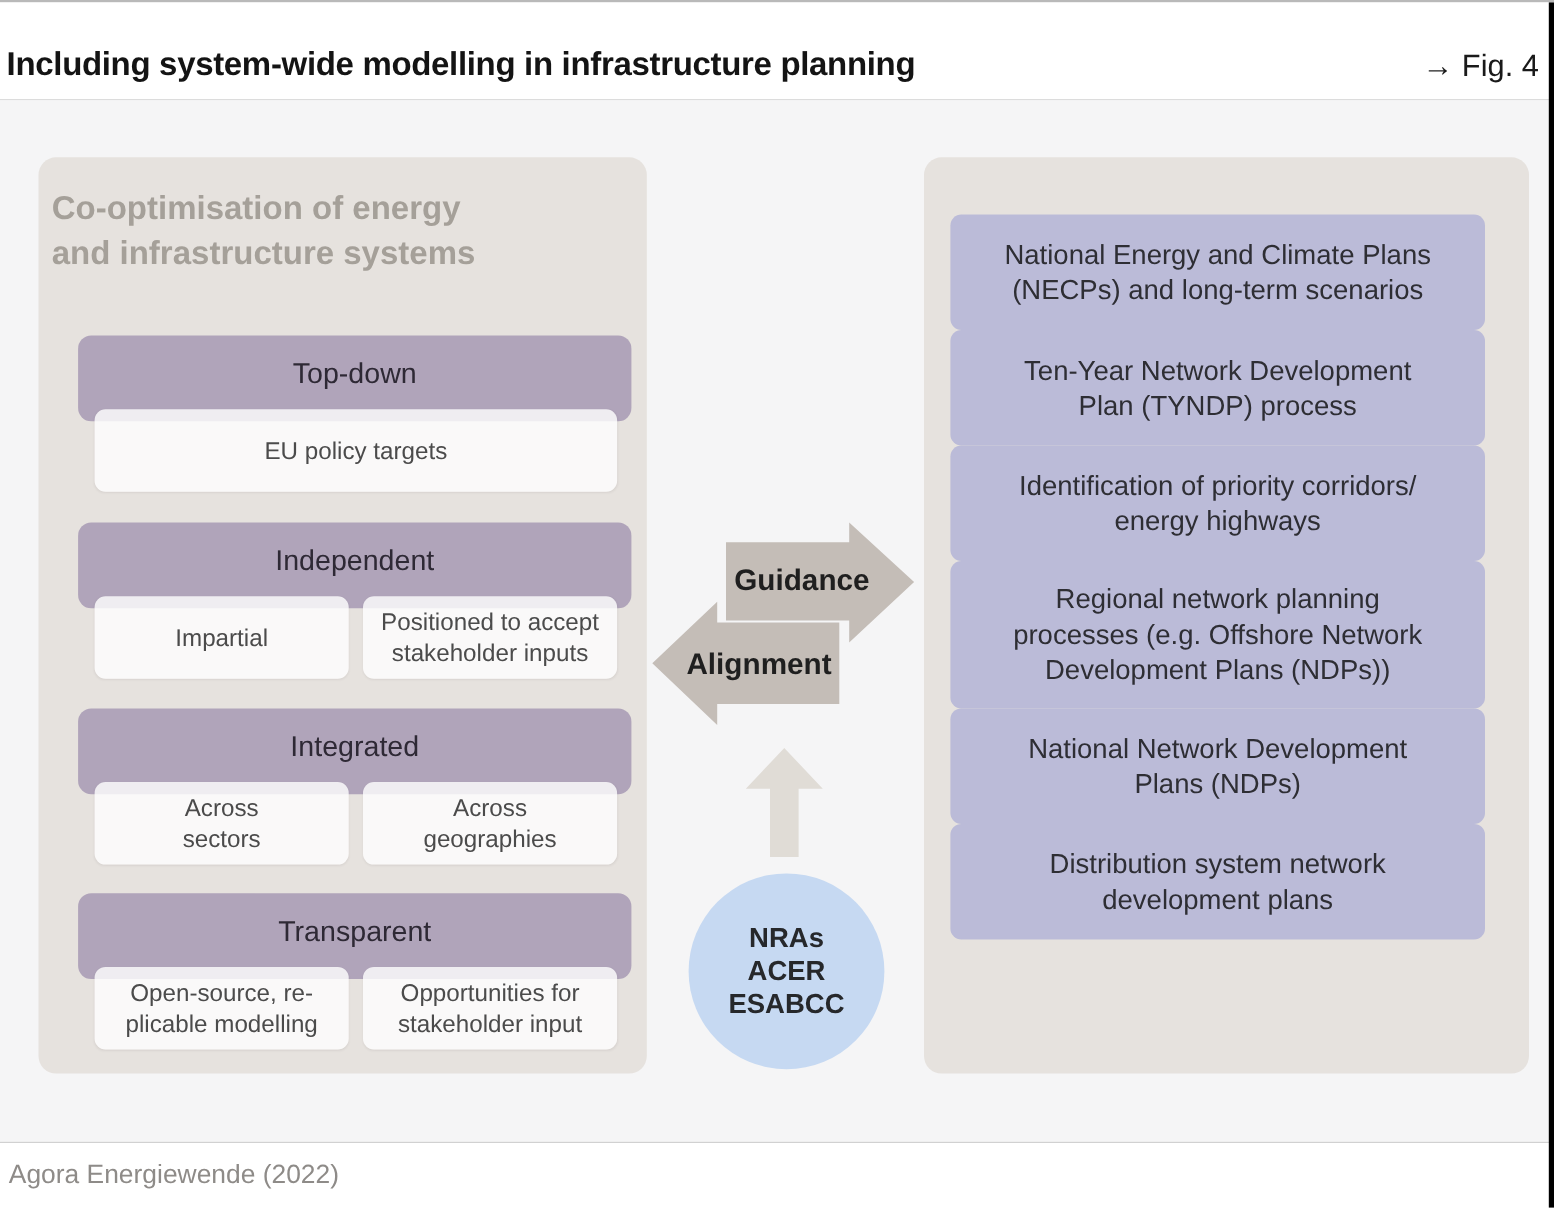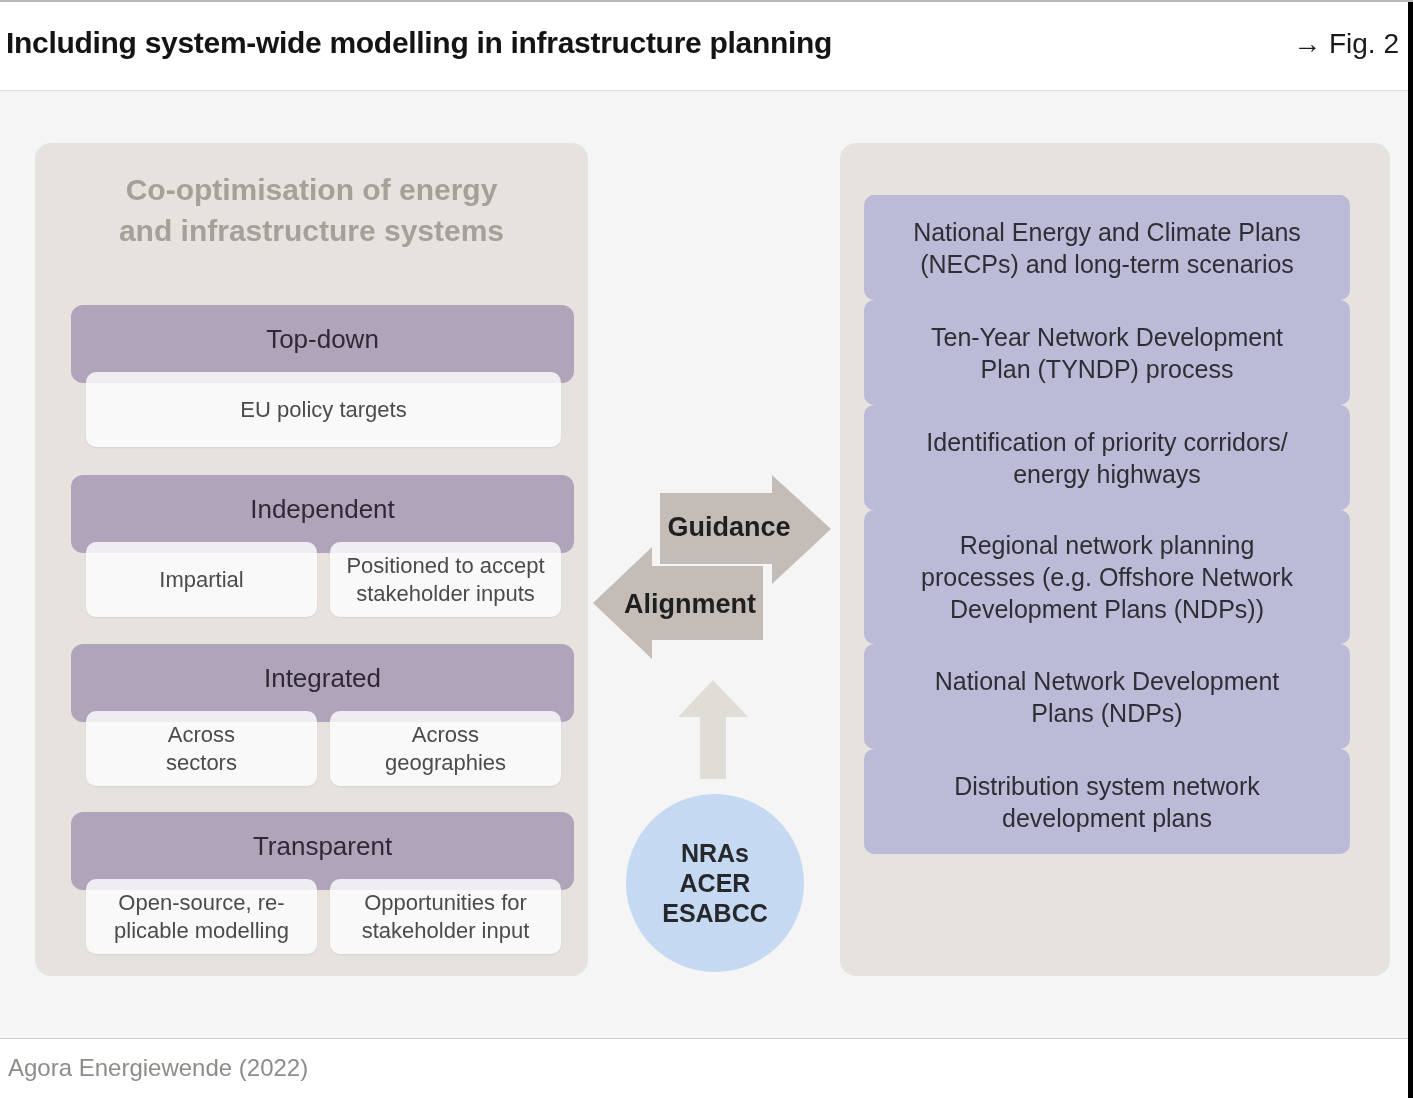--- a/index.html
+++ b/index.html
@@ -1,35 +1,35 @@
 <!DOCTYPE html>
 <html><head>
 <meta charset="utf-8">
 <style>
   * { margin:0; padding:0; box-sizing:border-box; }
   body { background:#ffffff; font-family:"Liberation Sans", sans-serif; }
   .page { position:relative; width:1413px; height:1098px; background:#ffffff;
           border-top:2px solid #b9b9b9; overflow:hidden; }
 
   
-  .header { position:absolute; top:0; left:0; right:0; height:88px; background:#fff; }
+  .header { position:absolute; top:16px; left:0; right:0; height:88px; background:#fff; }
   .title { position:absolute; left:6px; top:24px; font-size:30px; font-weight:600;
            color:#141414; letter-spacing:-0.3px; }
   .fig-label { position:absolute; right:14px; top:26px; font-size:28px; font-weight:400; color:#1a1a1a; }
 
   
   .content { position:absolute; top:88px; left:0; right:0; height:948px;
              background:#f5f5f6; border-top:1px solid #dcdcdc; }
 
   .panel { position:absolute; top:52px; height:833px; background:#e6e2de; border-radius:16px; }
   .left-panel  { left:35px;  width:553px; }
   .right-panel { left:840px; width:550px; display:flex; flex-direction:column;
                  padding:52px 40px 0 24px; }
 
-  .panel-heading { position:absolute; top:26px; left:0; width:100%; text-align:center;
+  .panel-heading { position:absolute; top:26px; left:12px; width:100%; text-align:left;
                    font-size:30px; font-weight:700; color:#a5a099; line-height:41px;
                    white-space:pre-line; }
 
   .group { position:absolute; left:36px; width:503px;margin-top:31px; }
   .group-bar { height:78px; background:#b0a4ba; border-radius:12px; display:flex;
                align-items:center; justify-content:center; padding-bottom:10px;
                font-size:26px; font-weight:500; color:#2e2935; }
   .group-items { position:relative; display:flex; gap:13px; margin:-11px 13px 0 15px; }
   .sub-box { flex:1; min-height:75px; background:rgba(255,255,255,0.8); border-radius:10px;
              display:flex; flex-direction:column; align-items:center; justify-content:center;
@@ -62,21 +62,21 @@
 
   .right-edge { position:absolute; top:0; right:0; width:5px; height:100%; background:#000; }
 </style>
 </head>
 <body>
 
 <div class="page">
 
   <div class="header">
     <div class="title">Including system-wide modelling in infrastructure planning</div>
-    <div class="fig-label">→ Fig. 2</div>
+    <div class="fig-label">→ Fig. 4</div>
   </div>
 
   <div class="content">
 
     <div class="panel left-panel">
       <div class="panel-heading">Co-optimisation of energy
 and infrastructure systems</div>
 
       <div class="group" style="top:131px">
         <div class="group-bar">Top-down</div>

